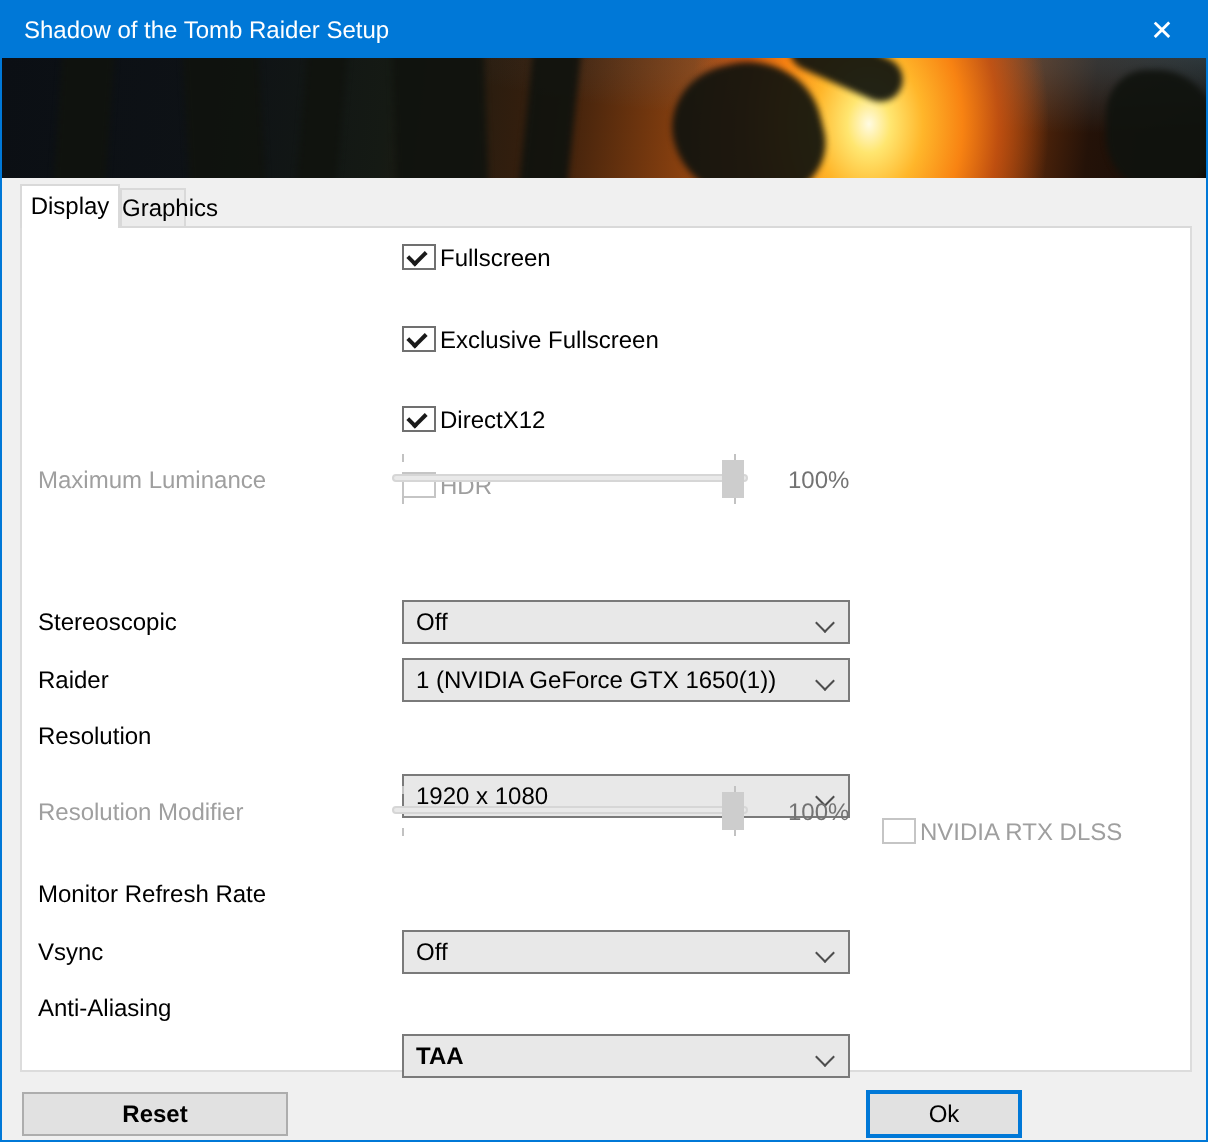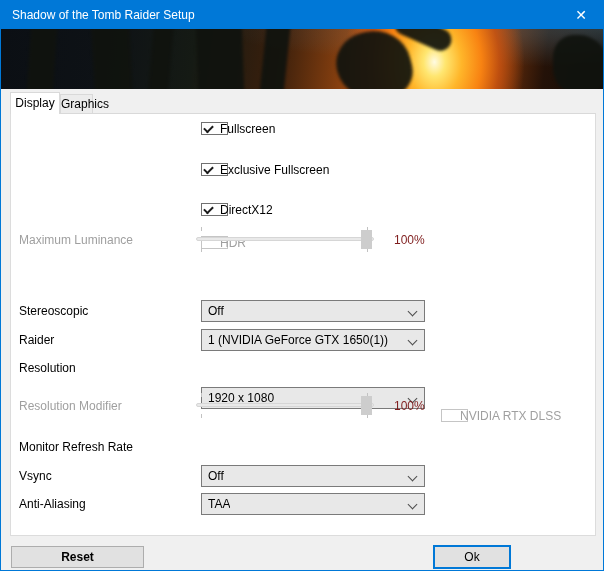--- a/index.html
+++ b/index.html
@@ -32,32 +32,32 @@
   
   .tab{position:absolute;border:1px solid #d9d9d9;text-align:center;cursor:pointer;}
   .tab-active{left:9px;top:91px;width:50px;height:22px;background:#fff;border-bottom:none;line-height:21px;z-index:3;}
   .tab-idle{left:59px;top:93px;width:33px;height:20px;background:#ececec;line-height:19px;z-index:1;}
   
   .panel{position:absolute;left:9px;top:112px;width:586px;height:423px;background:#fff;border:1px solid #dcdcdc;border-top:1px solid #d9d9d9;z-index:2;}
   
   .abs{position:absolute;z-index:4;}
   .lbl{white-space:nowrap;}
   .lbl-dis{color:#9f9f9f;}
-  .checkbox{width:27px;height:13px;background:#fff;border:1px solid #707070;position:relative;}
+  .checkbox{width:17px;height:13px;background:#fff;border:1px solid #707070;position:relative;}
   .checkbox.dis{border-color:#c5c5c5;}
   .checkbox.on::after{content:'';position:absolute;left:2px;top:2px;width:7px;height:4px;border-left:2px solid #1a1a1a;border-bottom:2px solid #1a1a1a;transform:rotate(-45deg);}
   .cb-label{position:absolute;left:18px;top:-1px;white-space:nowrap;}
   .dropdown{position:absolute;left:200px;width:224px;height:22px;background:#e8e8e8;border:1px solid #7a7a7a;cursor:default;z-index:4;padding-left:44px;}
   .dd-value{position:absolute;left:6px;top:0;line-height:21px;white-space:nowrap;max-width:196px;overflow:hidden;}
   .dd-arrow{position:absolute;right:7px;top:7px;width:8px;height:8px;}
   .dd-arrow::after{content:'';position:absolute;left:0;top:0;width:6px;height:6px;border-right:1px solid #4d4d4d;border-bottom:1px solid #4d4d4d;transform:rotate(45deg);}
   .slider-track{position:absolute;left:195px;width:178px;height:4px;background:#e9e9e9;border:1px solid #d6d6d6;border-radius:2px;z-index:4;}
   .slider-thumb{position:absolute;width:11px;height:19px;background:#cdcdcd;z-index:5;}
   .tick{position:absolute;width:1px;height:4px;background:#c2c2c2;z-index:4;}
-  .pct{color:#7f1d1d;text-align:right;}
+  .pct{color:#737373;text-align:right;}
   
   .btn{position:absolute;height:22px;background:#e1e1e1;border:1px solid #adadad;text-align:center;line-height:20px;cursor:pointer;z-index:4;}
   .btn-ok{border:2px solid #0078d7;height:24px;line-height:20px;}
 </style>
 </head>
 <body>
 
 <div id="window">
 
   <div class="titlebar">
@@ -134,21 +134,21 @@
 
   <span class="abs lbl" style="left:18px;top:439px;">Monitor Refresh Rate</span>
 
   <span class="abs lbl" style="left:18px;top:468px;">Vsync</span>
   <div class="dropdown" style="top:464px;">
     <span class="dd-value">Off</span>
     <span class="dd-arrow"></span>
   </div>
 
   <span class="abs lbl" style="left:18px;top:496px;">Anti-Aliasing</span>
-  <div class="dropdown" style="top:492px;">
+  <div class="dropdown" style="top:516px;font-weight:bold;">
     <span class="dd-value">TAA</span>
     <span class="dd-arrow"></span>
   </div>
 
   <div class="btn" style="left:10px;top:545px;width:133px;font-weight:bold;">Reset</div>
   <div class="btn btn-ok" style="left:432px;top:544px;width:78px;">Ok</div>
 
 </div>
 
 </body></html>

